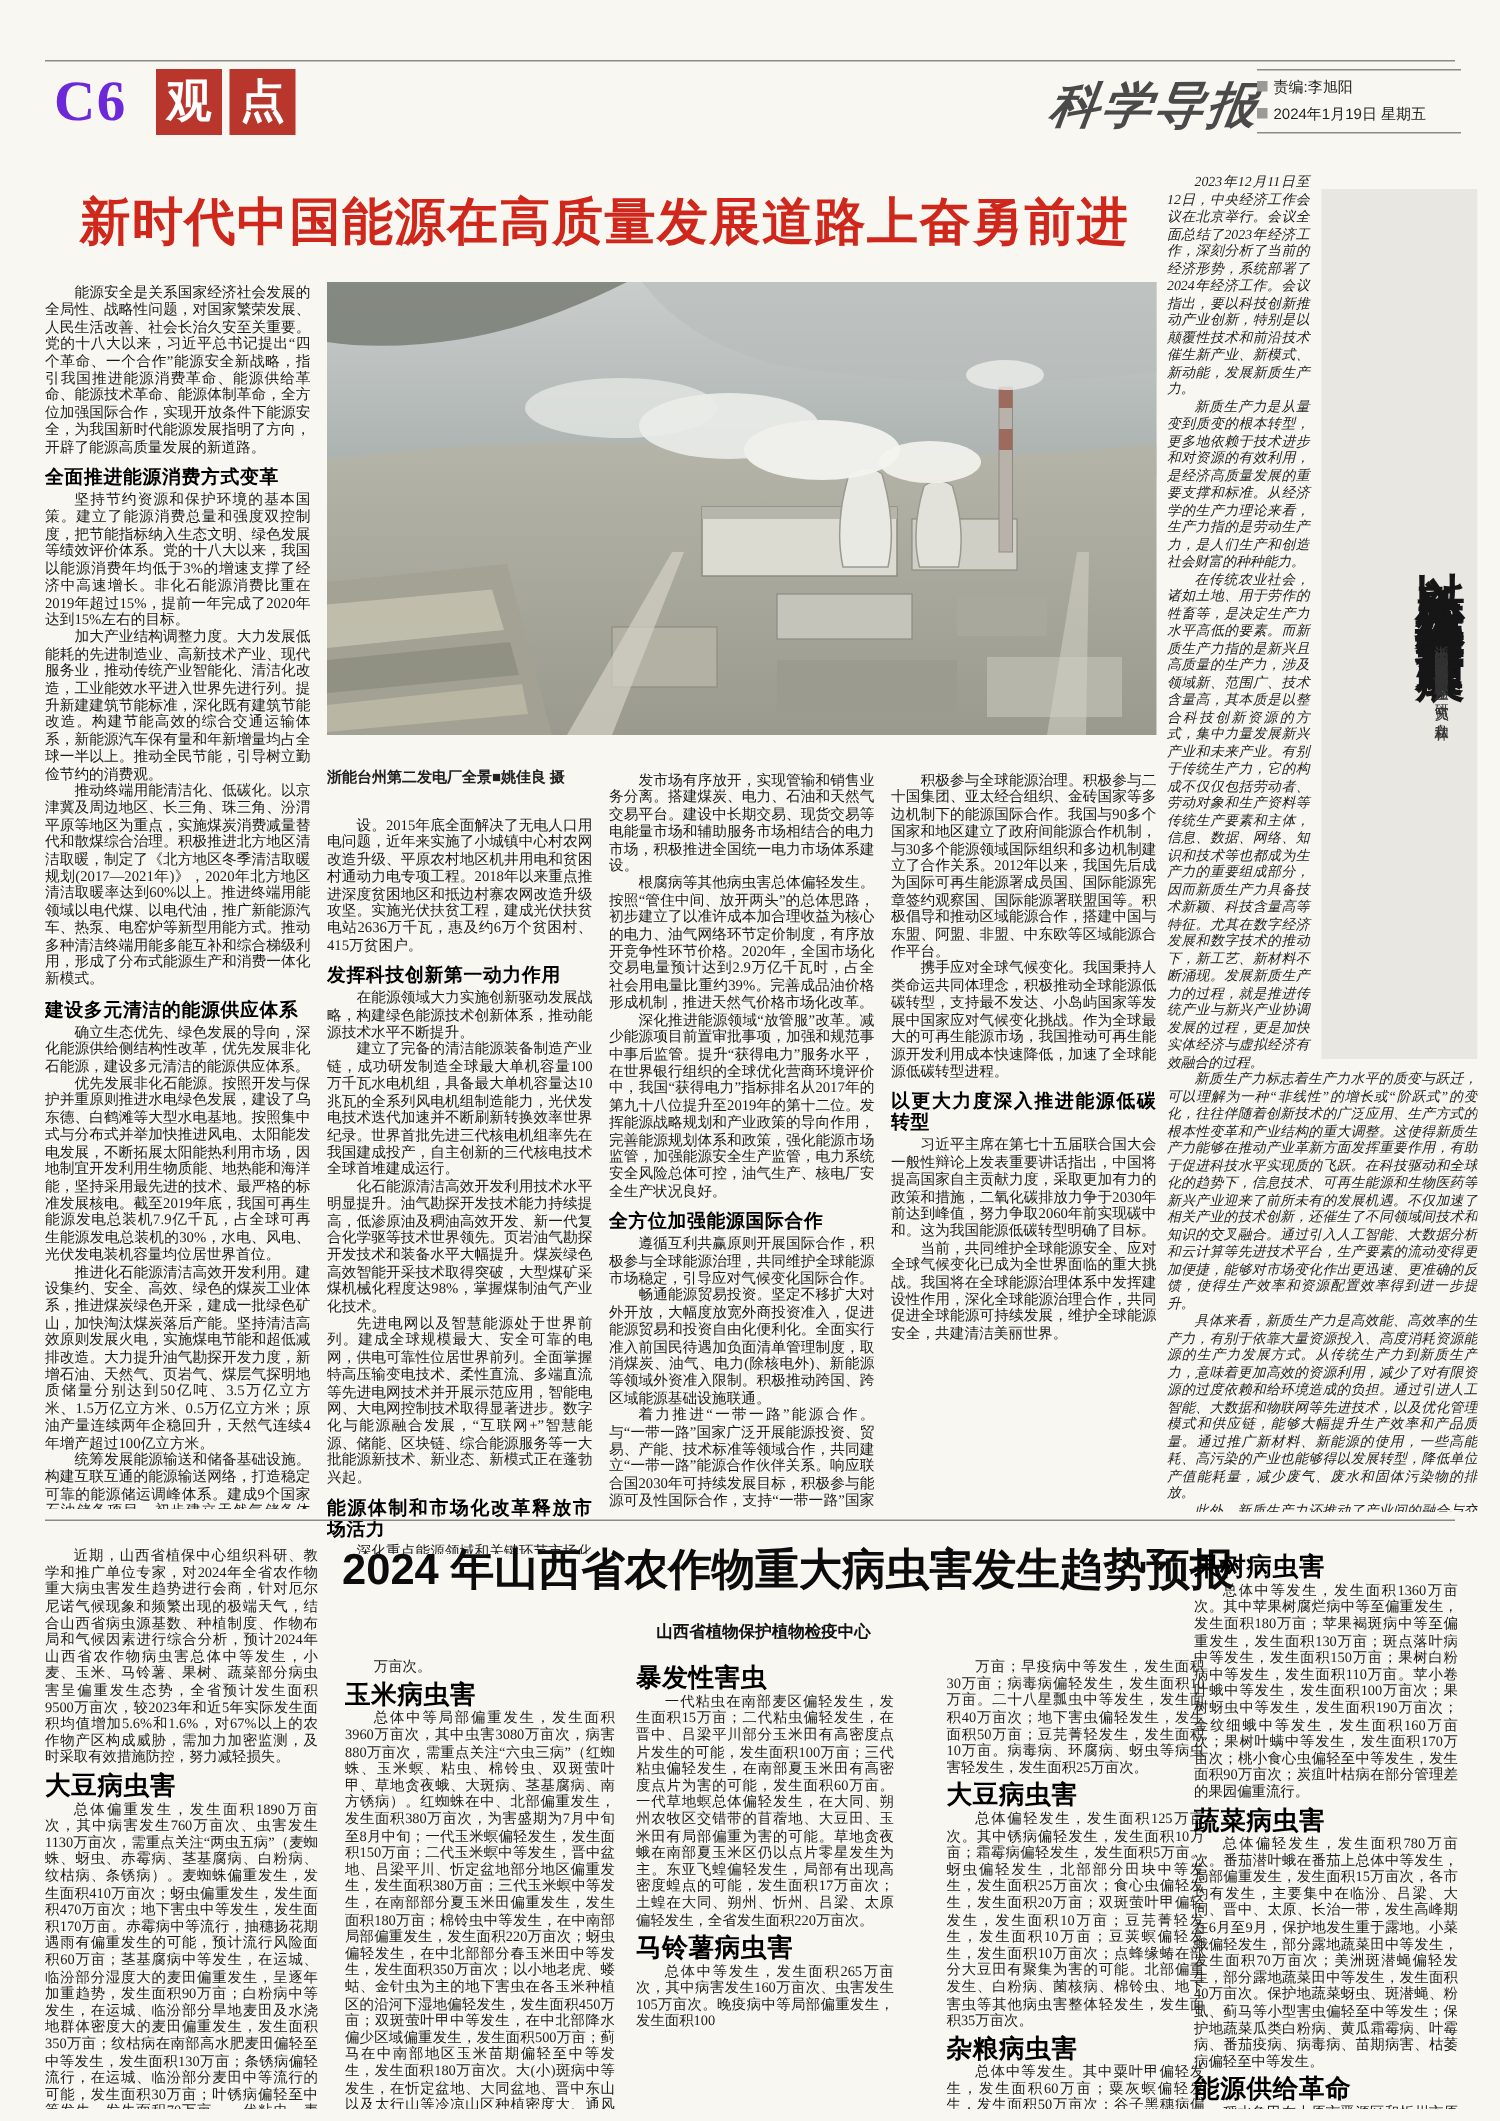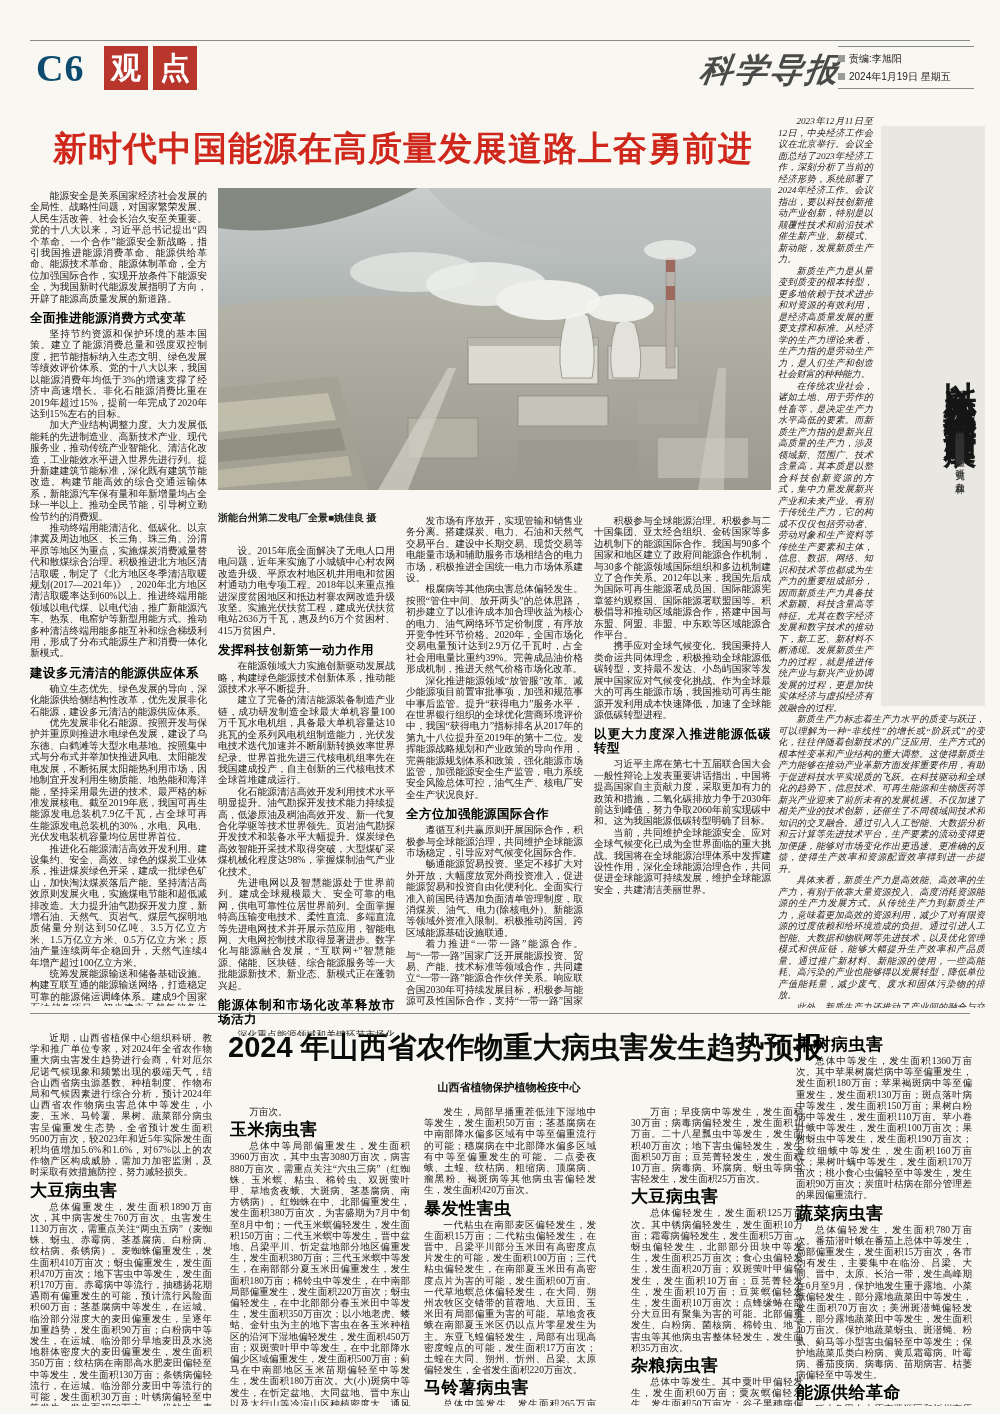--- a/index.html
+++ b/index.html
@@ -6,21 +6,21 @@
   body{
     width:1000px;height:1414px;position:relative;
     background:#f9f7f1;
     font-family:"Liberation Serif","DejaVu Serif",serif;
     color:#1c1c1c;overflow:hidden;
   }
   .abs{position:absolute;}
   .rule{position:absolute;height:1px;background:#8a8a8a;}
 
   
-  #page-no{left:36px;top:46px;font-size:38px;font-weight:bold;color:#0c4a6e;letter-spacing:1px;}
+  #page-no{left:36px;top:46px;font-size:38px;font-weight:bold;color:#6d28d9;letter-spacing:1px;}
   #section-boxes{left:104px;top:46px;display:flex;gap:5px;}
   .sec-box{width:44px;height:44px;background:#b8362c;color:#fff;
     font-family:"Liberation Sans","DejaVu Sans",sans-serif;font-weight:bold;
     font-size:30px;line-height:44px;text-align:center;}
   #paper-logo{left:700px;top:48px;width:130px;font-size:33px;font-weight:bold;
     font-style:italic;color:#4a4a4a;font-family:"DejaVu Serif",serif;
     transform:skewX(-8deg);letter-spacing:2px;white-space:nowrap;}
   #date-block{left:838px;top:46px;width:136px;padding:3px 0 2px 0;
     border-top:1px solid #8a8a8a;border-bottom:1px solid #8a8a8a;
     font-size:10px;line-height:18px;color:#222;font-family:"Liberation Sans",sans-serif;}
@@ -201,21 +201,20 @@
     <p>近期，山西省植保中心组织科研、教学和推广单位专家，对2024年全省农作物重大病虫害发生趋势进行会商，针对厄尔尼诺气候现象和频繁出现的极端天气，结合山西省病虫源基数、种植制度、作物布局和气候因素进行综合分析，预计2024年山西省农作物病虫害总体中等发生，小麦、玉米、马铃薯、果树、蔬菜部分病虫害呈偏重发生态势，全省预计发生面积9500万亩次，较2023年和近5年实际发生面积均值增加5.6%和1.6%，对67%以上的农作物产区构成威胁，需加力加密监测，及时采取有效措施防控，努力减轻损失。</p>
     <h4>大豆病虫害</h4>
     <p>总体偏重发生，发生面积1890万亩次，其中病害发生760万亩次、虫害发生1130万亩次，需重点关注“两虫五病”（麦蜘蛛、蚜虫、赤霉病、茎基腐病、白粉病、纹枯病、条锈病）。麦蜘蛛偏重发生，发生面积410万亩次；蚜虫偏重发生，发生面积470万亩次；地下害虫中等发生，发生面积170万亩。赤霉病中等流行，抽穗扬花期遇雨有偏重发生的可能，预计流行风险面积60万亩；茎基腐病中等发生，在运城、临汾部分湿度大的麦田偏重发生，呈逐年加重趋势，发生面积90万亩；白粉病中等发生，在运城、临汾部分旱地麦田及水浇地群体密度大的麦田偏重发生，发生面积350万亩；纹枯病在南部高水肥麦田偏轻至中等发生，发生面积130万亩；条锈病偏轻流行，在运城、临汾部分麦田中等流行的可能，发生面积30万亩；叶锈病偏轻至中等发生，发生面积70万亩。一代粘虫、麦叶蜂、灰飞虱、根腐病等其他病虫害总体偏轻发生，发生面积110</p>
   </div>
 <div class="col fcol" id="f-col2">
     <p>万亩次。</p>
     <h4>玉米病虫害</h4>
     <p>总体中等局部偏重发生，发生面积3960万亩次，其中虫害3080万亩次，病害880万亩次，需重点关注“六虫三病”（红蜘蛛、玉米螟、粘虫、棉铃虫、双斑萤叶甲、草地贪夜蛾、大斑病、茎基腐病、南方锈病）。红蜘蛛在中、北部偏重发生，发生面积380万亩次，为害盛期为7月中旬至8月中旬；一代玉米螟偏轻发生，发生面积150万亩；二代玉米螟中等发生，晋中盆地、吕梁平川、忻定盆地部分地区偏重发生，发生面积380万亩；三代玉米螟中等发生，在南部部分夏玉米田偏重发生，发生面积180万亩；棉铃虫中等发生，在中南部局部偏重发生，发生面积220万亩次；蚜虫偏轻发生，在中北部部分春玉米田中等发生，发生面积350万亩次；以小地老虎、蝼蛄、金针虫为主的地下害虫在各玉米种植区的沿河下湿地偏轻发生，发生面积450万亩；双斑萤叶甲中等发生，在中北部降水偏少区域偏重发生，发生面积500万亩；蓟马在中南部地区玉米苗期偏轻至中等发生，发生面积180万亩次。大(小)斑病中等发生，在忻定盆地、大同盆地、晋中东山以及太行山等冷凉山区种植密度大、通风不良的下湿地偏重发生，发生面积520万亩；丝黑穗病偏轻</p>
   </div>
 <div class="col fcol" id="f-col3">
-    <p>发生，局部早播重茬低洼下湿地中等发生，发生面积50万亩；茎基腐病在中南部降水偏多区域有中等至偏重流行的可能；穗腐病在中北部降水偏多区域有中等至偏重发生的可能。二点委夜蛾、土蝗、纹枯病、粗缩病、顶腐病、瘤黑粉、褐斑病等其他病虫害偏轻发生，发生面积420万亩次。</p>
     <h4>暴发性害虫</h4>
     <p>一代粘虫在南部麦区偏轻发生，发生面积15万亩；二代粘虫偏轻发生，在晋中、吕梁平川部分玉米田有高密度点片发生的可能，发生面积100万亩；三代粘虫偏轻发生，在南部夏玉米田有高密度点片为害的可能，发生面积60万亩。一代草地螟总体偏轻发生，在大同、朔州农牧区交错带的苜蓿地、大豆田、玉米田有局部偏重为害的可能。草地贪夜蛾在南部夏玉米区仍以点片零星发生为主。东亚飞蝗偏轻发生，局部有出现高密度蝗点的可能，发生面积17万亩次；土蝗在大同、朔州、忻州、吕梁、太原偏轻发生，全省发生面积220万亩次。</p>
     <h4>马铃薯病虫害</h4>
     <p>总体中等发生，发生面积265万亩次，其中病害发生160万亩次、虫害发生105万亩次。晚疫病中等局部偏重发生，发生面积100</p>
   </div>
 <div class="col fcol" id="f-col4">
     <p>万亩；早疫病中等发生，发生面积30万亩；病毒病偏轻发生，发生面积10万亩。二十八星瓢虫中等发生，发生面积40万亩次；地下害虫偏轻发生，发生面积50万亩；豆芫菁轻发生，发生面积10万亩。病毒病、环腐病、蚜虫等病虫害轻发生，发生面积25万亩次。</p>
     <h4>大豆病虫害</h4>
     <p>总体偏轻发生，发生面积125万亩次。其中锈病偏轻发生，发生面积10万亩；霜霉病偏轻发生，发生面积5万亩。蚜虫偏轻发生，北部部分田块中等发生，发生面积25万亩次；食心虫偏轻发生，发生面积20万亩；双斑萤叶甲偏轻发生，发生面积10万亩；豆芫菁轻发生，发生面积10万亩；豆荚螟偏轻发生，发生面积10万亩次；点蜂缘蝽在部分大豆田有聚集为害的可能。北部偏重发生、白粉病、菌核病、棉铃虫、地下害虫等其他病虫害整体轻发生，发生面积35万亩次。</p>
     <h4>杂粮病虫害</h4>

